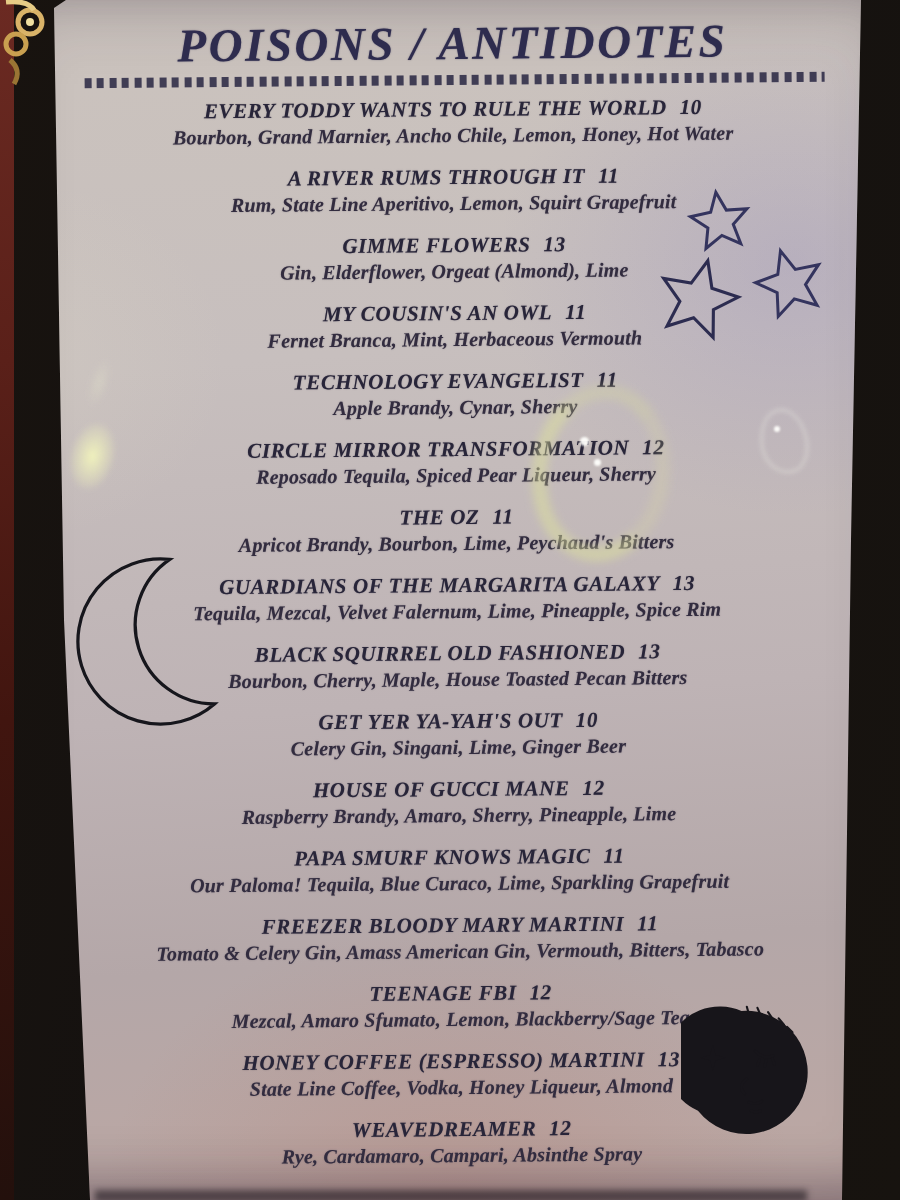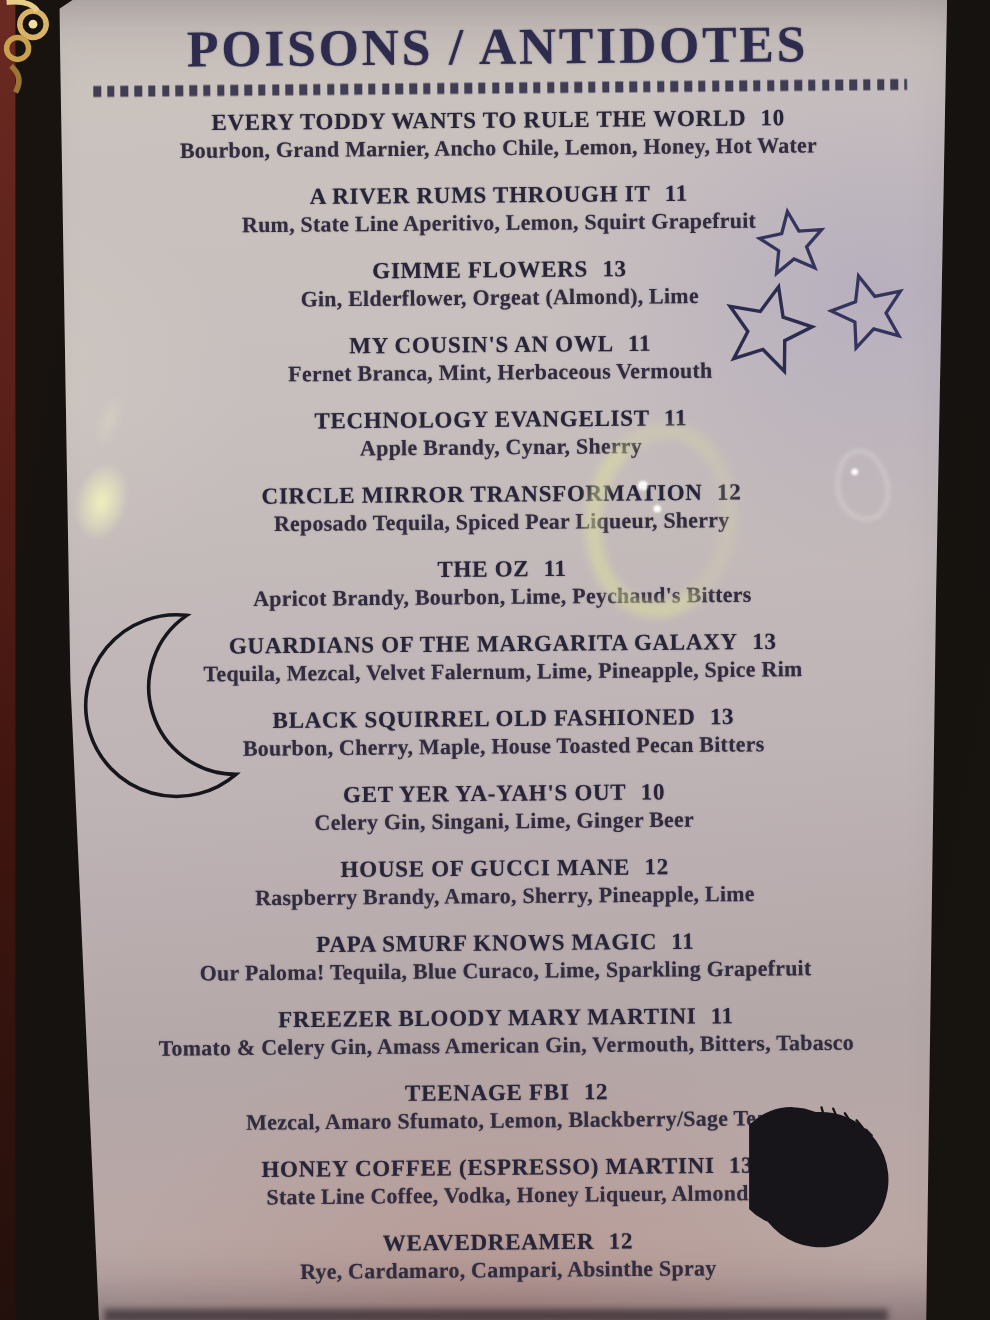--- a/index.html
+++ b/index.html
@@ -19,20 +19,21 @@
   
   .paper-wrap{
     position:absolute;inset:0;
     clip-path:polygon(54px 8px,66px 0px,861px 0px,851px 540px,842px 1200px,90px 1200px,64px 620px);
     background:
       radial-gradient(ellipse 420px 360px at 88% 22%, rgba(150,142,188,0.33), rgba(150,142,188,0) 70%),
       radial-gradient(ellipse 500px 420px at 50% 101%, rgba(178,120,108,0.28), rgba(178,120,108,0) 70%),
       radial-gradient(ellipse 300px 260px at 2% 30%, rgba(222,216,196,0.25), rgba(222,216,196,0) 70%),
       linear-gradient(176deg,#cbc3bd 0%,#c7bfbe 30%,#beb3b5 58%,#b4a7a8 78%,#bda7a2 100%);
     box-shadow:inset 0 0 70px rgba(44,32,52,0.30), inset 0 -18px 40px rgba(60,40,55,0.25);
+    font-style:italic;
   }
   
   .menu-content{
     position:relative;margin:0 58px 0 70px;padding-top:16px;
     transform:rotate(-0.5deg);transform-origin:50% 40%;
     color:#2b2840;
   }
   .page-title{
     margin:0;text-align:center;
     font-size:47px;font-weight:700;letter-spacing:2.5px;

